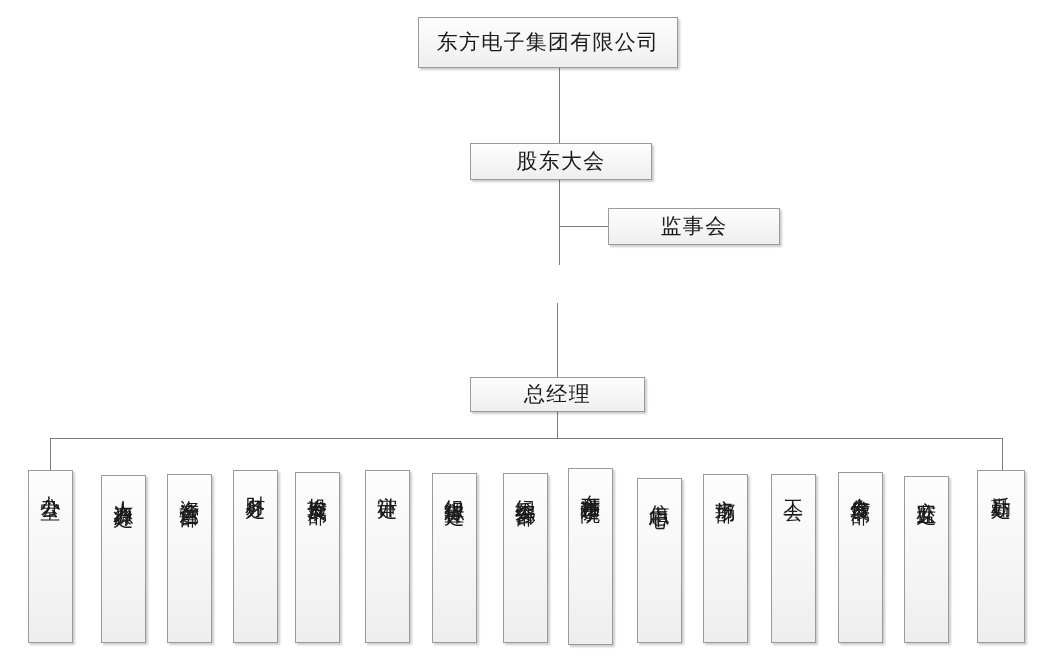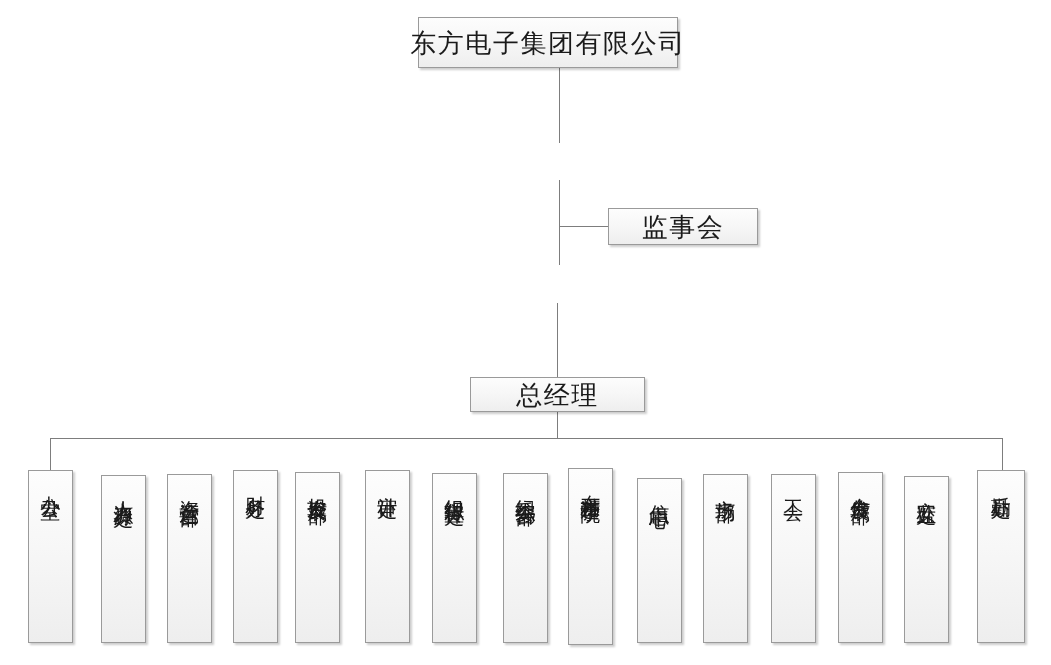--- a/index.html
+++ b/index.html
@@ -30,21 +30,21 @@
   }
 
   .node .label {
     display: block;
     letter-spacing: 0.06em;
     white-space: nowrap;
   }
 
   
   .node.h .label {
-    font-size: 26px;
+    font-size: 21px;
     line-height: 1;
   }
 
   
   .node.v {
     align-items: flex-start;
     padding-top: 9px;
   }
   .node.v .label {
     writing-mode: vertical-rl;
@@ -81,22 +81,25 @@
   <div class="conn h" style="left:50px; top:438px; width:953px;"></div>
 
   <div class="conn v" style="left:50px; top:438px; height:32px;"></div>
 
   <div class="conn v" style="left:1002px; top:438px; height:32px;"></div>
 
   <div class="node h" style="left:418px; top:17px; width:260px; height:51px;">
     <span class="label">东方电子集团有限公司</span>
   </div>
 
+  <div class="node h" style="left:470px; top:143px; width:182px; height:37px;">
+    <span class="label">股东大会</span>
+  </div>
 
-  <div class="node h" style="left:608px; top:208px; width:150px; height:37px;">
+  <div class="node h" style="left:608px; top:208px; width:172px; height:37px;">
     <span class="label">监事会</span>
   </div>
 
 
   <div class="node h" style="left:470px; top:377px; width:175px; height:35px;">
     <span class="label">总经理</span>
   </div>
 
   <div class="node v" style="left:28px; top:470px; width:45px; height:173px;">
     <span class="label">办公室</span>

